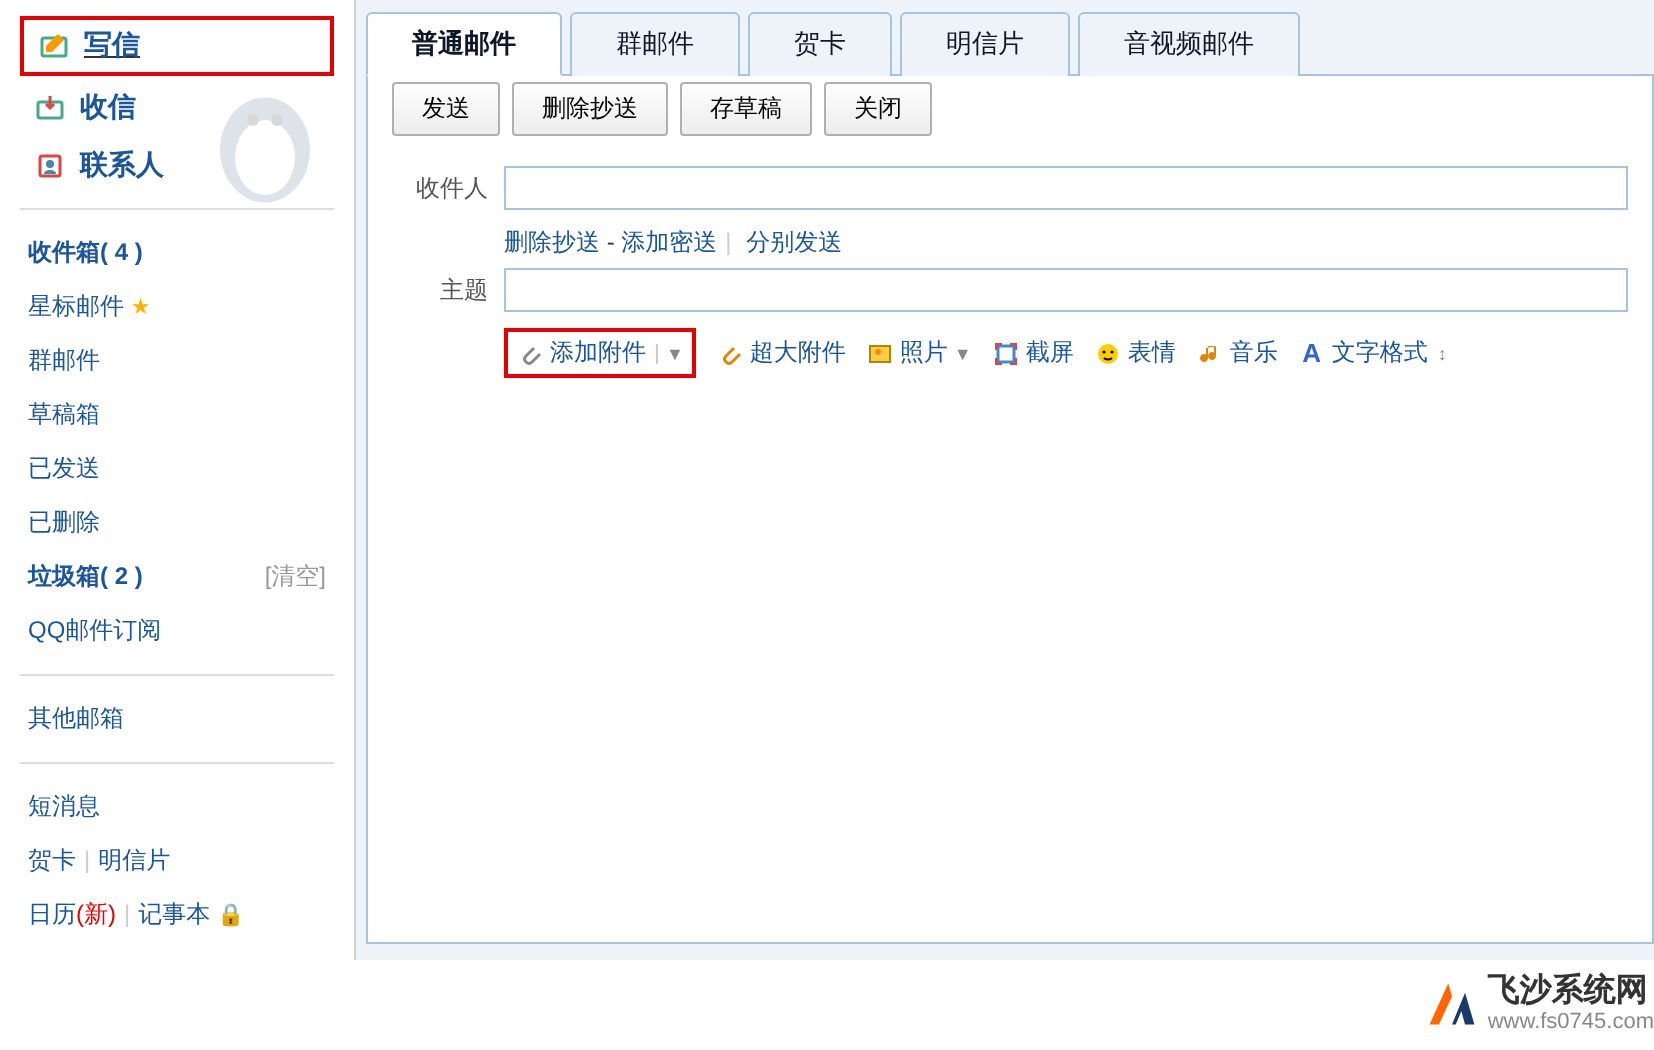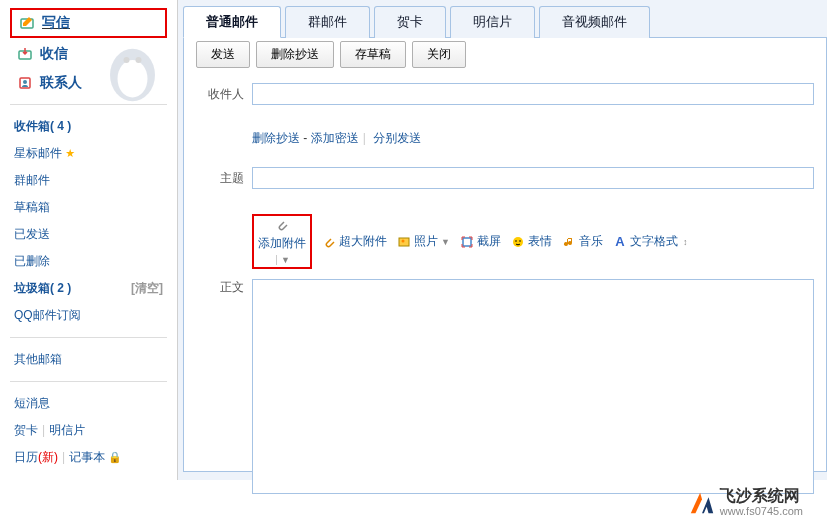--- a/index.html
+++ b/index.html
@@ -11,59 +11,59 @@
     .sidebar { width: 178px; background: #fff; border-right: 1px solid #d0d0d0; padding: 8px 10px; overflow: hidden; }
     .sidebar-action { display: flex; align-items: center; padding: 4px 6px; margin-bottom: 3px; cursor: pointer; }
     .sidebar-action .icon { width: 18px; height: 16px; margin-right: 6px; display: inline-flex; align-items: center; justify-content: center; }
     .sidebar-action .label { color: #1a5699; font-size: 14px; font-weight: bold; }
     .write-highlight { border: 2px solid #e60000; text-decoration: underline; }
     
     .sidebar-divider { border-top: 1px solid #ddd; margin: 8px 0; }
     
     .folder-item { padding: 5px 4px; color: #1a5699; cursor: pointer; font-size: 12px; }
     .folder-item.bold { font-weight: bold; }
-    .folder-item .clear-link { color: #999; float: right; font-weight: bold; text-align: center; }
+    .folder-item .clear-link { color: #999; float: right; font-weight: normal; text-align: center; }
     .star-icon { color: #ffb400; font-size: 11px; }
     .green-dot { color: #6ab82e; font-size: 10px; }
     .lock-icon { color: #999; font-size: 11px; }
     .new-tag { color: #e60000; }
     .sep { color: #ccc; margin: 0 4px; }
     
     .penguin-bg { position: absolute; top: 30px; left: 95px; width: 75px; height: 75px; opacity: 0.15; }
     
     
     .main { flex: 1; background: #eef3fa; padding: 5px 0 0 5px; position: relative; }
     
     .tabs { display: flex; border-bottom: 1px solid #a6c3e4; margin-left: 0; }
     .tab { padding: 6px 22px; border: 1px solid #a6c3e4; border-bottom: none; background: #eef3fa; color: #0f172a; cursor: pointer; margin-right: 4px; font-size: 13px; border-radius: 3px 3px 0 0; position: relative; top: 1px; text-align: center; }
     .tab.active { background: #fff; font-weight: bold; border-bottom: 1px solid #fff; }
     
     .content { background: #fff; border: 1px solid #a6c3e4; border-top: none; padding: 3px 12px; height: 434px; }
     
     .action-buttons { display: flex; gap: 6px; margin-bottom: 15px; }
     .btn { padding: 4px 14px; border: 1px solid #b0b0b0; background: linear-gradient(#fefefe, #ececec); cursor: pointer; font-size: 12px; border-radius: 2px; }
     
-    .form-row { display: flex; align-items: center; margin-bottom: 25px; }
+    .form-row { display: flex; align-items: center; margin-bottom: 8px; }
     .form-label { width: 48px; text-align: right; margin-right: 8px; color: #555; font-size: 12px; }
     .form-input { flex: 1; border: 1px solid #a6c3e4; height: 22px; padding: 2px 4px; font-size: 12px; }
     
-    .cc-links { margin-left: 56px; margin-bottom: 20px; font-size: 12px; }
+    .cc-links { margin-left: 56px; margin-bottom: 4px; font-size: 12px; }
     .cc-links a { color: #1a5699; text-decoration: none; cursor: pointer; }
     
     .toolbar { margin-left: 56px; display: flex; align-items: center; gap: 10px; margin-bottom: 10px; font-size: 12px; }
     .tool-item { display: inline-flex; align-items: center; color: #1a5699; cursor: pointer; gap: 3px; }
     .tool-item .ti-icon { display: inline-flex; width: 14px; height: 14px; align-items: center; justify-content: center; }
-    .attach-highlight { border: 2px solid #e60000; padding: 2px 4px; flex-direction: column; }
+    .attach-highlight { border: 2px solid #e60000; padding: 2px 4px; }
     .attach-dd { border-left: 1px solid #ccc; padding-left: 4px; margin-left: 2px; color: #888; font-size: 9px; }
     
     .body-row { display: flex; align-items: flex-start; }
     .body-area { flex: 1; border: 1px solid #a6c3e4; height: 215px; background: #fff; }
     
     
-    .watermark { position: absolute; bottom: 8px; right: 24px; display: flex; align-items: center; gap: 4px; }
+    .watermark { position: absolute; bottom: 8px; right: 0; display: flex; gap: 4px; }
     .wm-logo { width: 28px; height: 28px; }
     .wm-text { display: flex; flex-direction: column; line-height: 1.1; }
     .wm-title { font-size: 16px; font-weight: bold; color: #333; }
     .wm-url { font-size: 11px; color: #888; }
   </style>
 </head>
 <body>
 
 <div class="container">
 
@@ -225,24 +225,20 @@
           </span>
           <span>音乐</span>
         </span>
         <span class="tool-item">
           <span class="ti-icon" style="color:#36c;font-weight:bold;font-size:13px">A</span>
           <span>文字格式</span>
             <span style="color:#888;font-size:9px;margin-left:2px">↕</span>
         </span>
       </div>
 
-      <div class="body-row">
-        <div class="form-label">正文</div>
-        <div class="body-area"></div>
-      </div>
     </div>
   </div>
 </div>
 
 <div class="watermark">
   <svg class="wm-logo" viewBox="0 0 30 30">
     <path d="M3 27 L13 5 L15 12 L8 27 Z" fill="#ff6600"></path>
     <path d="M15 27 L22 10 L27 27 L22 27 L20 20 L17 27 Z" fill="#1a3a6a"></path>
   </svg>
   <div class="wm-text">

